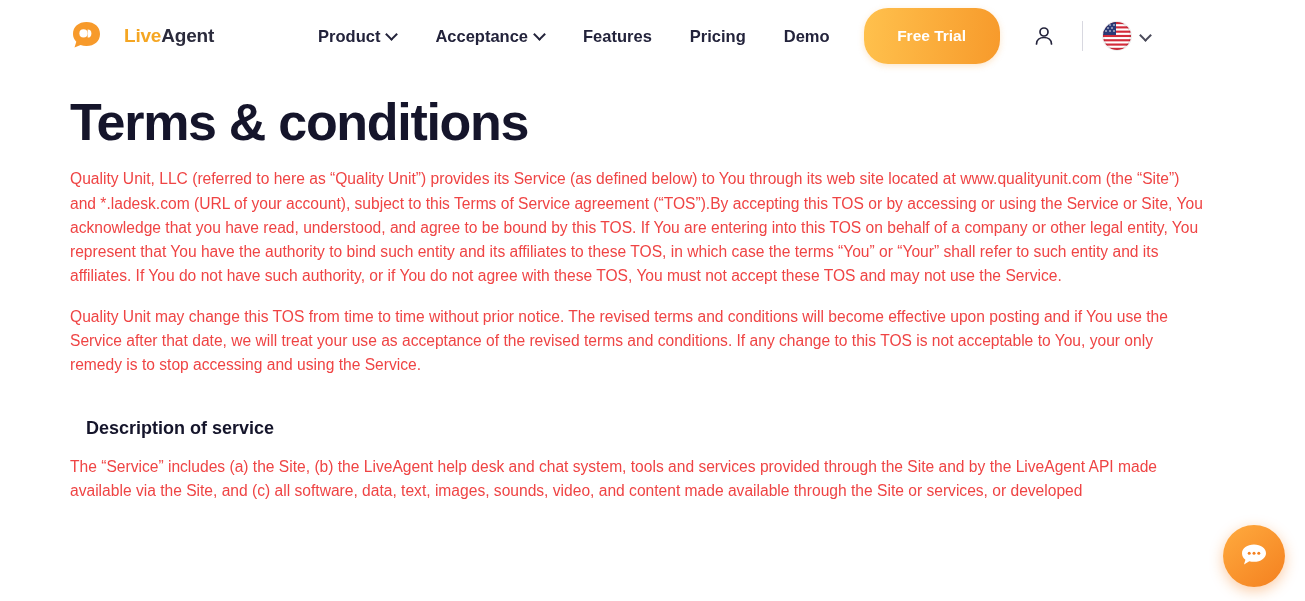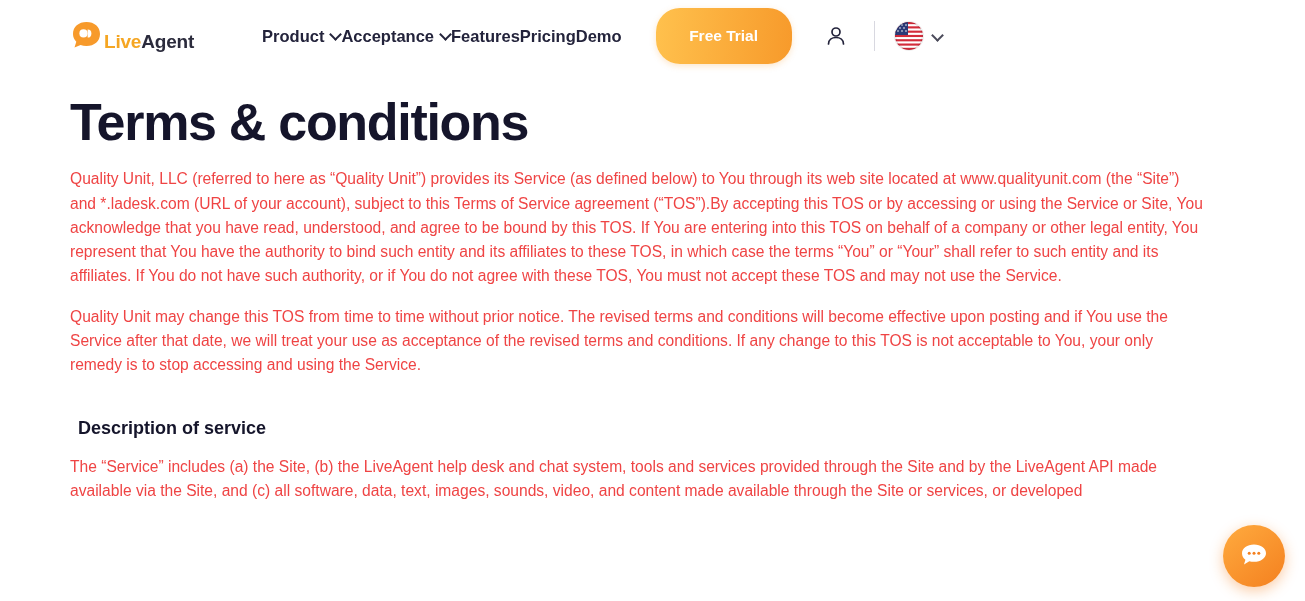--- a/index.html
+++ b/index.html
@@ -19,41 +19,42 @@
     height: 72px;
     display: flex;
     align-items: center;
     padding: 0 0 0 70px;
     background: #ffffff;
     position: relative;
   }
 
   .logo {
     display: flex;
-    align-items: flex-end;
-    gap: 0;
+    align-items: center;
+    gap: 20px;
     cursor: pointer;
   }
   .logo-mark {
     width: 34px;
     height: 34px;
     position: relative;
   }
   .logo-text {
     font-size: 19px;
     font-weight: 700;
     letter-spacing: -0.2px;
     color: #2b2b3c;
   }
   .logo-text .live { color: #f5a623; }
 
   .nav {
     display: flex;
     align-items: center;
-    margin-left: 68px;
+    gap: 38px;
+    margin-left: 104px;
   }
   .nav-item {
     display: flex;
     align-items: center;
     gap: 7px;
     font-size: 16.5px;
     font-weight: 700;
     color: #23233b;
     cursor: pointer;
     white-space: nowrap;
@@ -148,21 +149,21 @@
   .h2 {
     font-size: 29px;
     font-weight: 800;
     letter-spacing: -0.5px;
     margin: 62px 0 0 0;
     color: #15152b;
   }
   .h3 {
     font-size: 18px;
     font-weight: 700;
-    margin: 40px 0 0 8px;
+    margin: 40px 0 0 16px;
     color: #15152b;
   }
   p.body {
     font-size: 15.6px;
     line-height: 1.56;
     color: #ef4444;
     margin: 16px 0 0 0;
     max-width: 1135px;
   }
 

